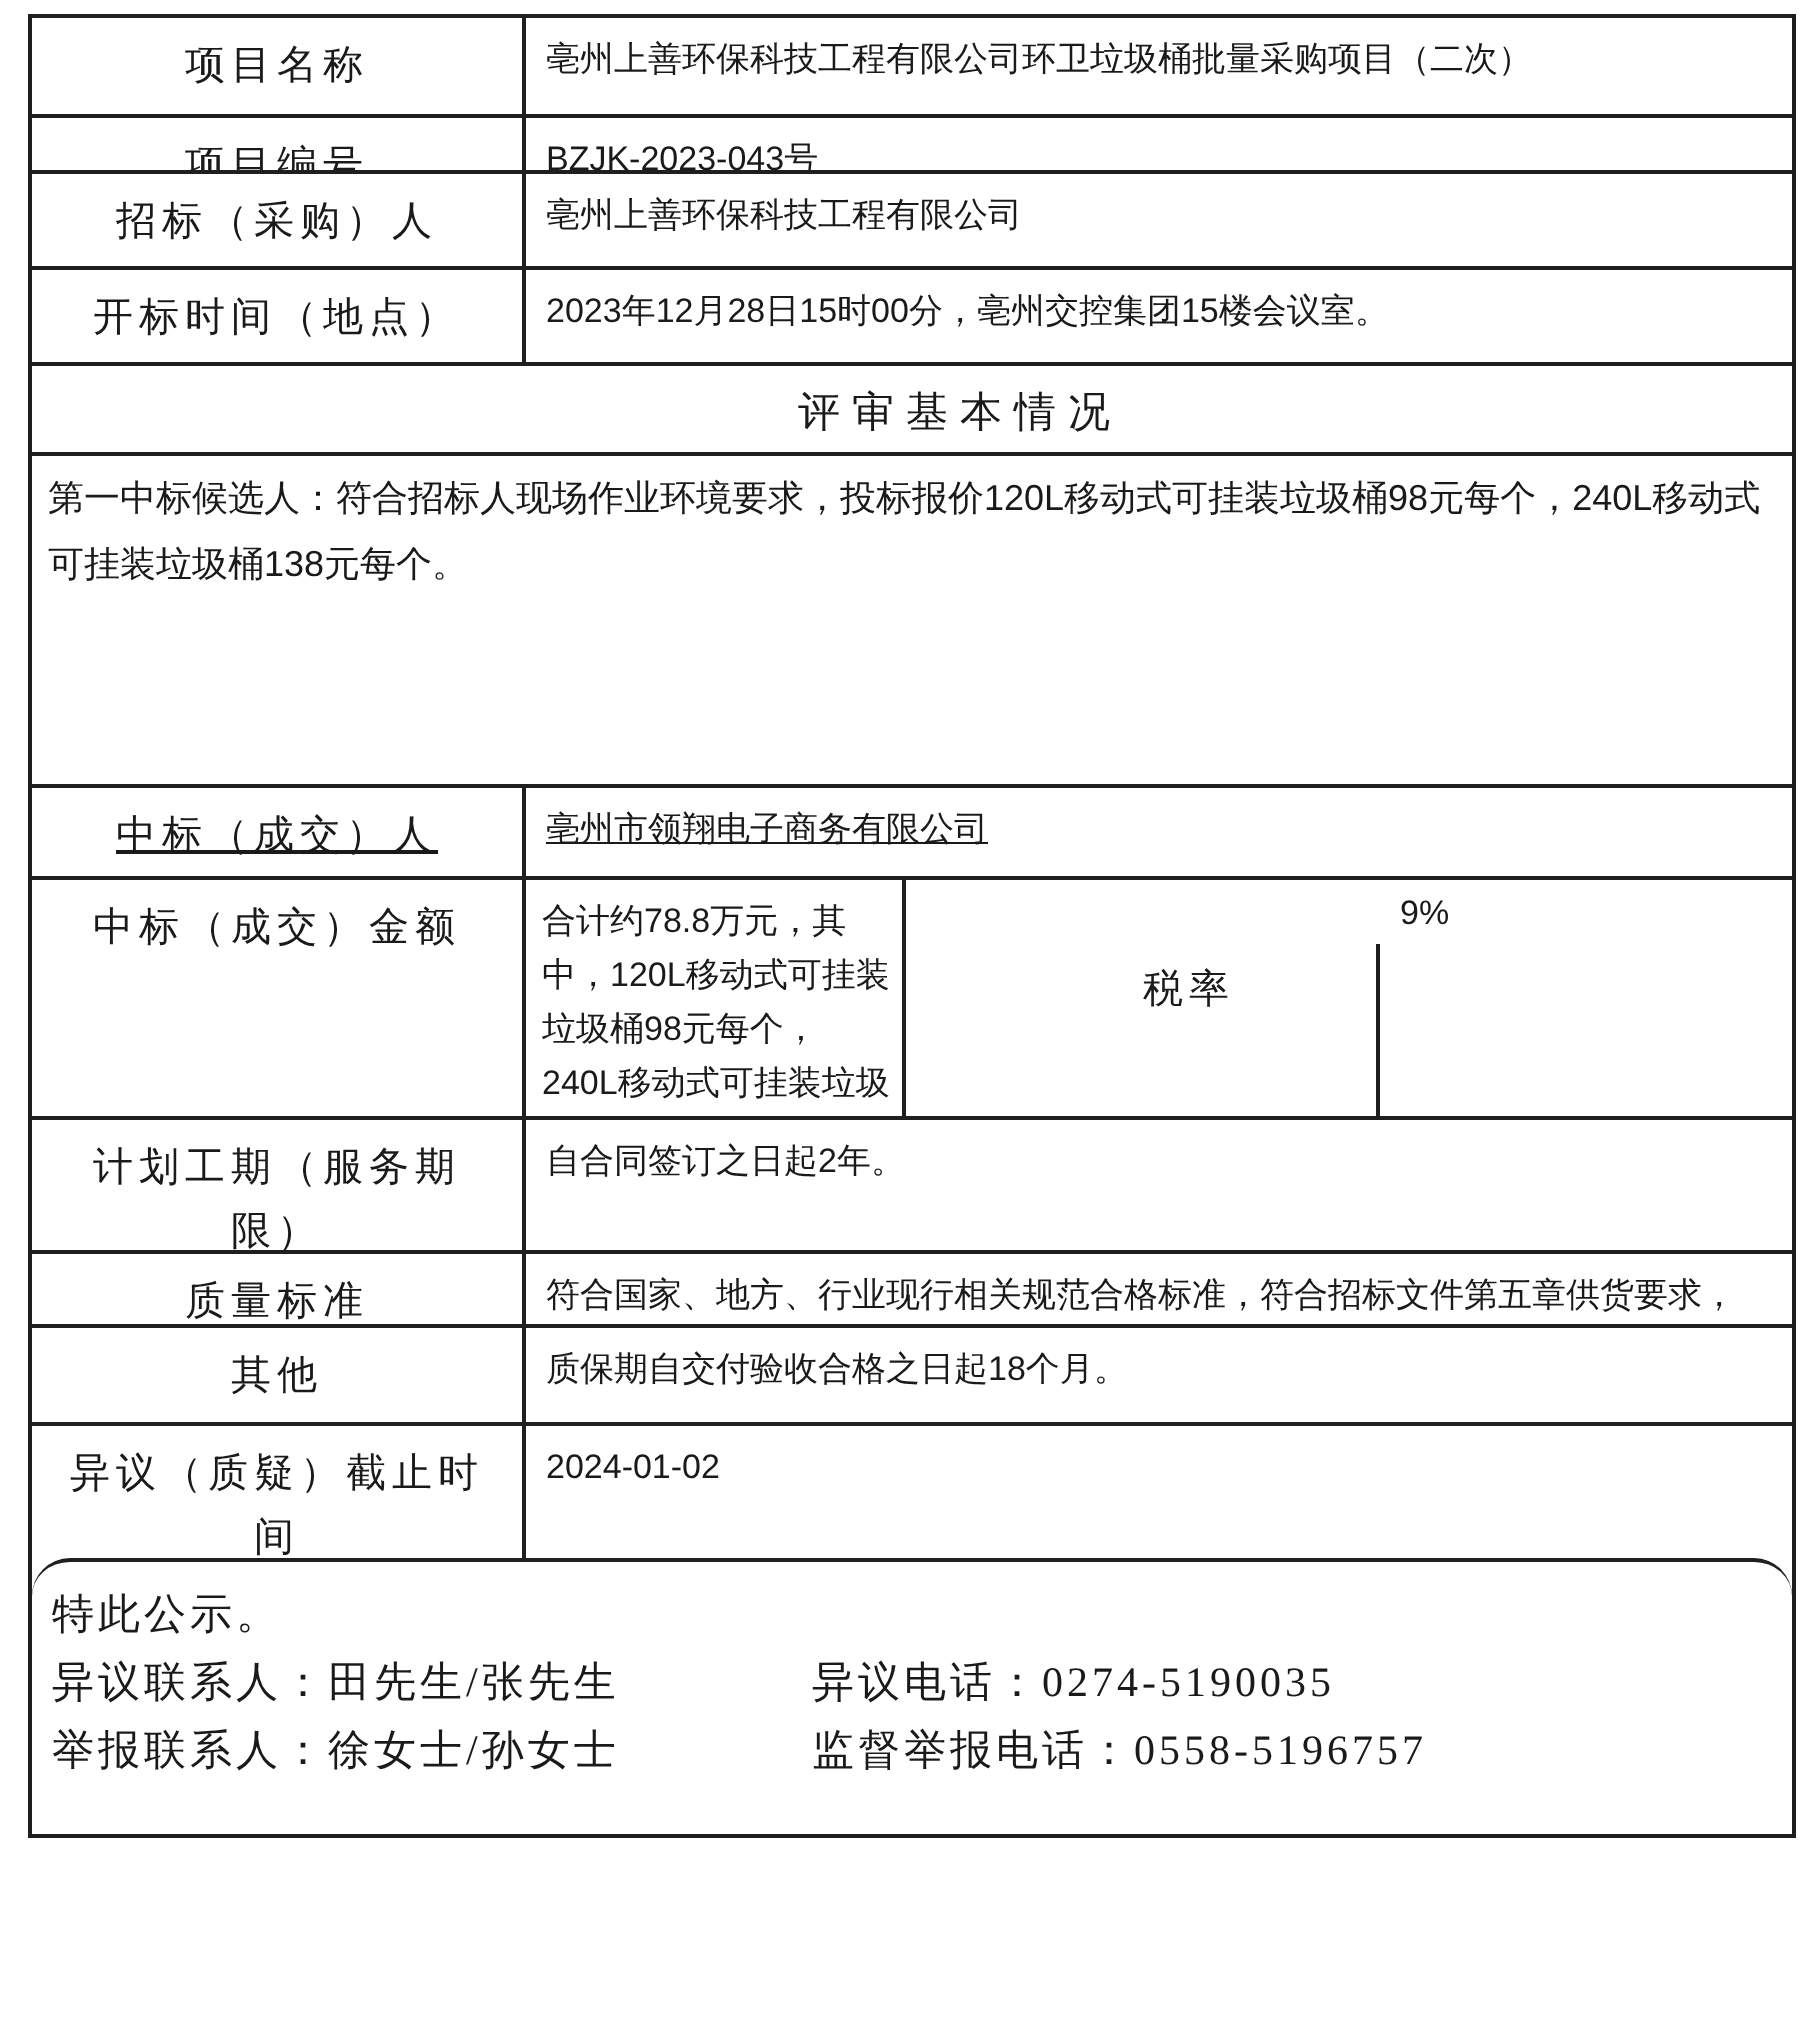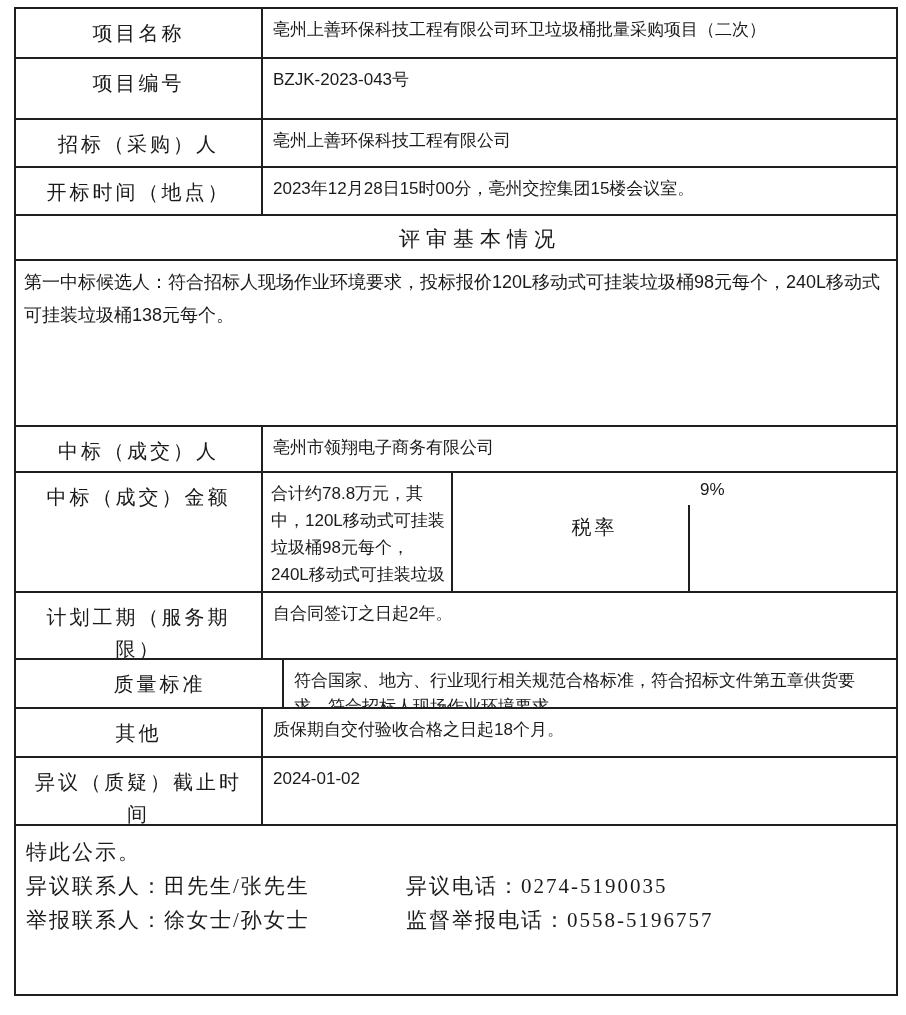--- a/index.html
+++ b/index.html
@@ -43,32 +43,32 @@
     line-height: 32px;
     padding: 8px 16px 0 16px;
   }
   .val {
     flex: 1 1 auto;
     font-size: 17px;
     line-height: 26px;
     padding: 8px 12px 0 10px;
   }
   .h-r1  { height: 48px; }
-  .h-r2  { height: 61px; }
+  .h-r2  { height: 28px; }
   .h-r3  { height: 48px; }
   .h-r4  { height: 48px; }
   .h-r5  { height: 45px; }
   .h-r6  { height: 166px; }
-  .h-r7  { height: 46px; }
+  .h-r7  { height: 46px; text-decoration: underline; }
   .h-r8  { height: 120px; }
   .h-r9  { height: 67px; }
-  .h-r10 { height: 49px; padding-left: 21px; }
+  .h-r10 { height: 37px; }
   .h-r11 { height: 49px; }
   .h-r12 { height: 68px; }
-  .h-r13 { height: 170px; }
+  .h-r13 { height: 138px; border-radius: 19px; }
 
   .section-header {
     width: 100%;
     text-align: center;
     font-family: "Liberation Serif", serif;
     font-size: 21px;
     letter-spacing: 6px;
     padding-top: 9px;
     box-sizing: border-box;
   }

